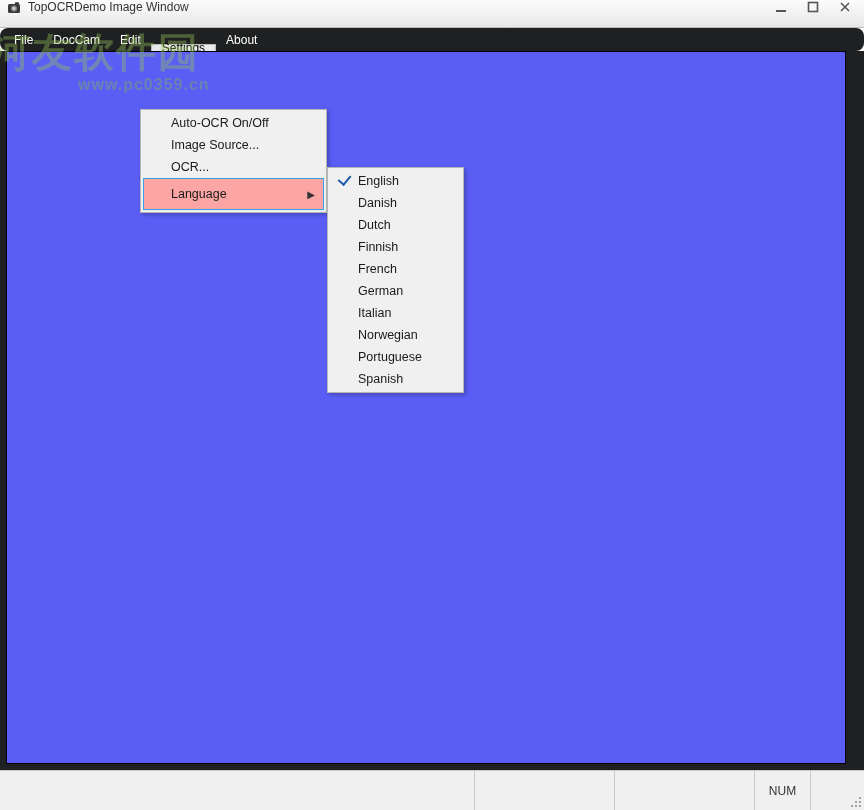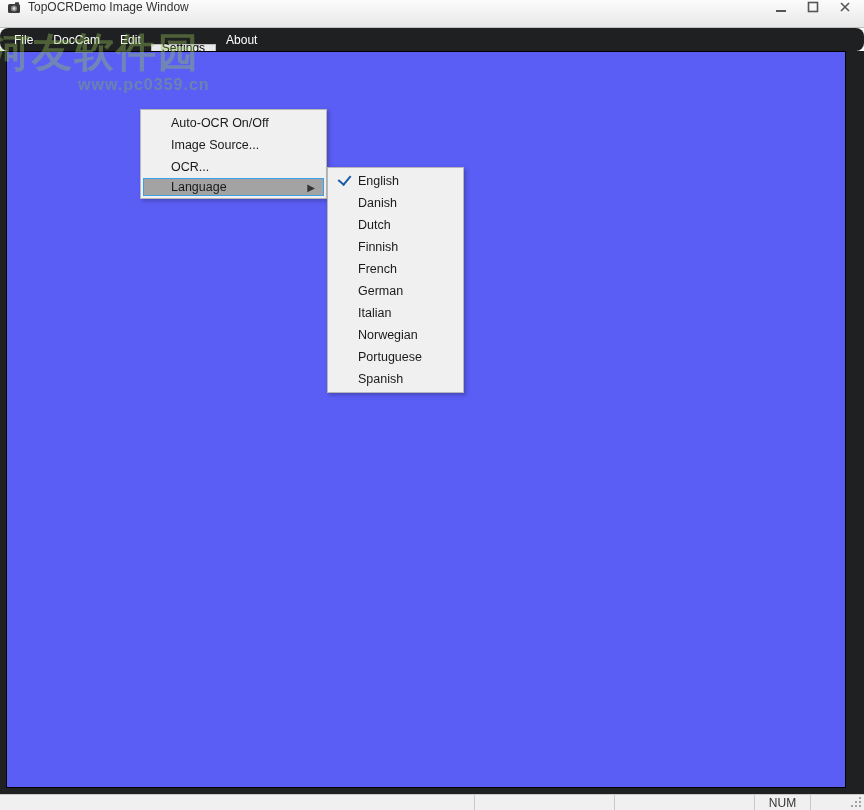--- a/index.html
+++ b/index.html
@@ -81,40 +81,40 @@
   .dd-row {
     display: flex; align-items: center;
     height: 22px;
     padding: 0 18px 0 0;
     position: relative;
   }
   .dd-gutter { width: 28px; flex:0 0 28px; display:flex; align-items:center; justify-content:center;}
   .dd-label { flex: 1 1 auto; white-space:nowrap; padding-right: 30px;}
   .dd-arrow { position:absolute; right:8px; top:50%; transform:translateY(-50%); font-size:10px; color:#333;}
   .dd-row.hot {
-    background: #a3a3a3;
+    background: #fca5a5;
     border: 1px solid #3aa0e8;
-    height: 18px;
+    height: 32px;
     justify-content: center;
   }
   .dd-row.hot .dd-gutter{ margin-left:-1px;}
   .dd-check::before{
     content:""; display:block; width:6px; height:10px;
     border-right:2px solid #1a5aa8; border-bottom:2px solid #1a5aa8;
     transform: rotate(40deg) translate(-1px,-2px);
   }
 
   
   .settings-menu { left: 140px; top: 58px; width: 187px; }
   
   .language-menu { left: 327px; top: 116px; width: 137px; }
 
   
   .statusbar {
-    height: 16px;
+    height: 40px;
     background: #f0f0f0;
     border-top: 1px solid #c9c9c9;
     display:flex; align-items:stretch;
     font-size: 12px; color:#333;
   }
   .status-cell {
     border-left: 1px solid #c9c9c9;
     padding: 0 8px;
     display:flex; align-items:center;
     height:100%;

